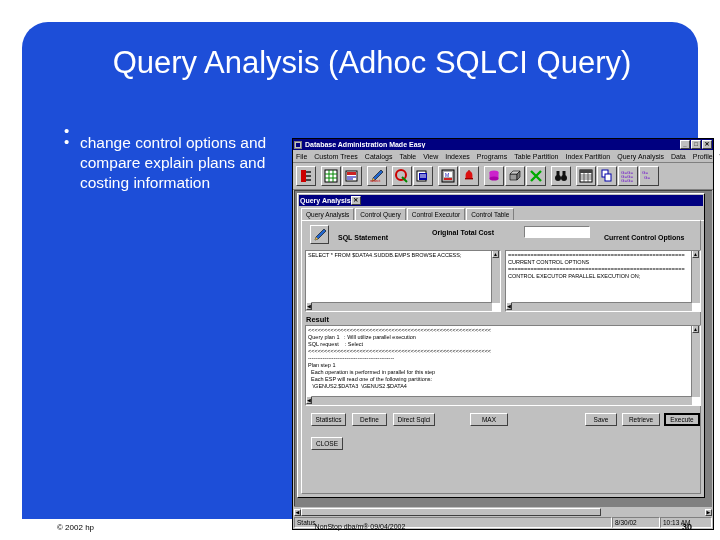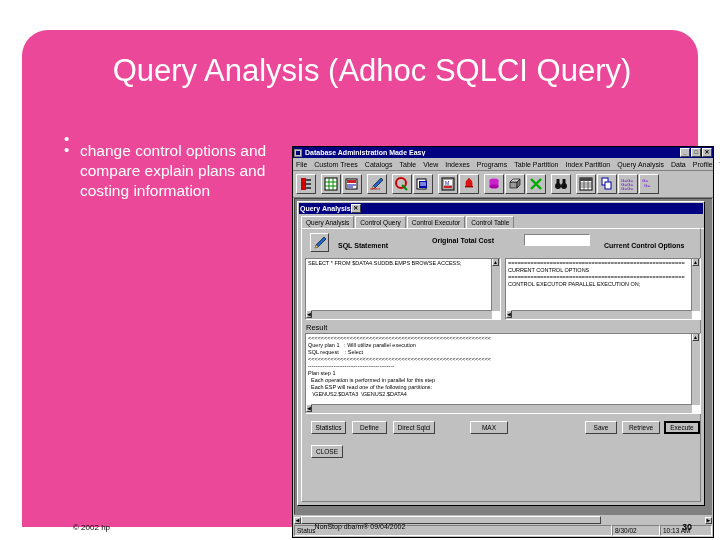--- a/index.html
+++ b/index.html
@@ -8,22 +8,22 @@
     background:#ffffff;
     font-family:"Liberation Sans",sans-serif;
     position:relative;
   }
   
   #slide{
     position:absolute;left:0;top:0;width:720px;height:540px;
     background:#ffffff;
   }
   #slide-body{
-    position:absolute;left:22px;top:30px;width:676px;height:497px;
-    background:#ec4899;
+    position:absolute;left:22px;top:22px;width:676px;height:497px;
+    background:#1d4ed8;
     border-radius:26px 26px 0 0;
   }
   #title{
     position:absolute;left:50px;top:12px;width:600px;height:58px;
     color:#ffffff;
     font-size:31px;
     line-height:58px;
     text-align:center;
     white-space:nowrap;
     letter-spacing:0px;
@@ -145,21 +145,21 @@
   .sb-h{
     position:absolute;left:0;bottom:0;height:8px;right:8px;background:#c0c0c0;
     border-top:1px solid #808080;
   }
   .sb-arrow{
     width:7px;height:7px;background:#c0c0c0;
     border:1px solid #ffffff;border-right-color:#404040;border-bottom-color:#404040;
     box-sizing:border-box;font-size:5px;line-height:5px;text-align:center;
   }
   .result-label{
-    position:absolute;left:4px;font-size:7.5px;font-weight:normal;color:#000;
+    position:absolute;left:4px;font-size:7.5px;font-weight:bold;color:#000;
   }
   .btn{
     position:absolute;background:#c0c0c0;
     border:1px solid #ffffff;border-right-color:#404040;border-bottom-color:#404040;
     box-sizing:border-box;font-size:6.5px;color:#000;
     display:flex;align-items:center;justify-content:center;white-space:nowrap;
   }
   .btn.default{border:2px solid #000;}
   .statusbar{
     position:absolute;left:1px;right:1px;bottom:1px;height:11px;
@@ -175,21 +175,21 @@
   }
   .hscroll-thumb{
     height:8px;background:#c0c0c0;
     border:1px solid #ffffff;border-right-color:#404040;border-bottom-color:#404040;
     box-sizing:border-box;
   }
   
   .footer-txt{
     position:absolute;font-size:8px;color:#000000;white-space:nowrap;
   }
-  #footer-left{left:52px;top:523px;padding-left:21px;}
+  #footer-left{left:36px;top:523px;padding-left:21px;}
   #footer-center{left:0;width:720px;text-align:center;top:523px;font-size:7px;}
   #footer-right{right:28px;top:522px;font-size:9px;font-weight:bold;}
 </style>
 </head>
 <body>
 
 <div id="slide">
 
   <div id="slide-body">
 

